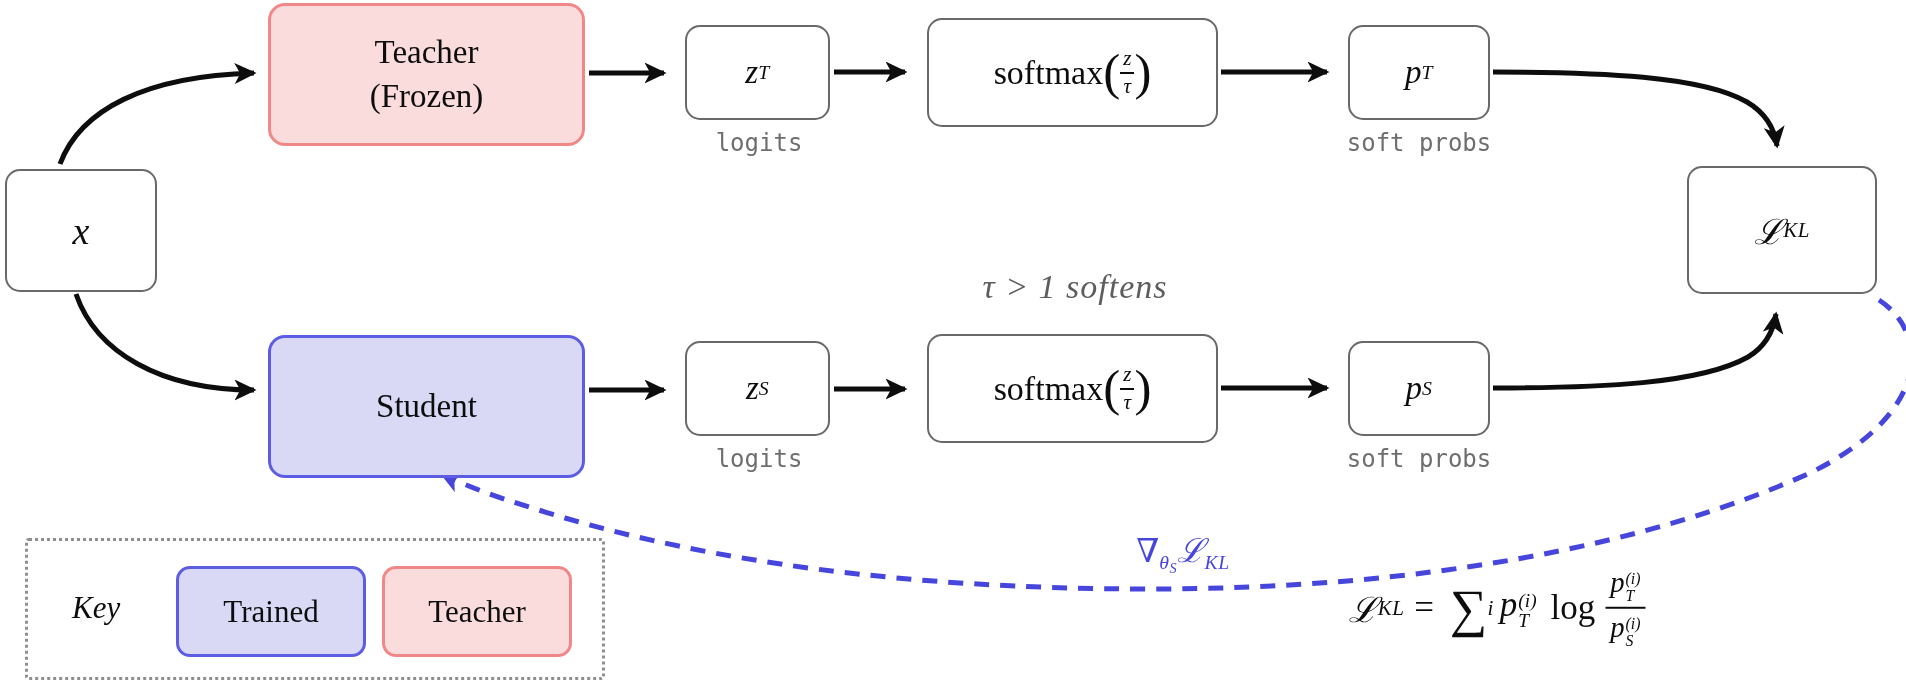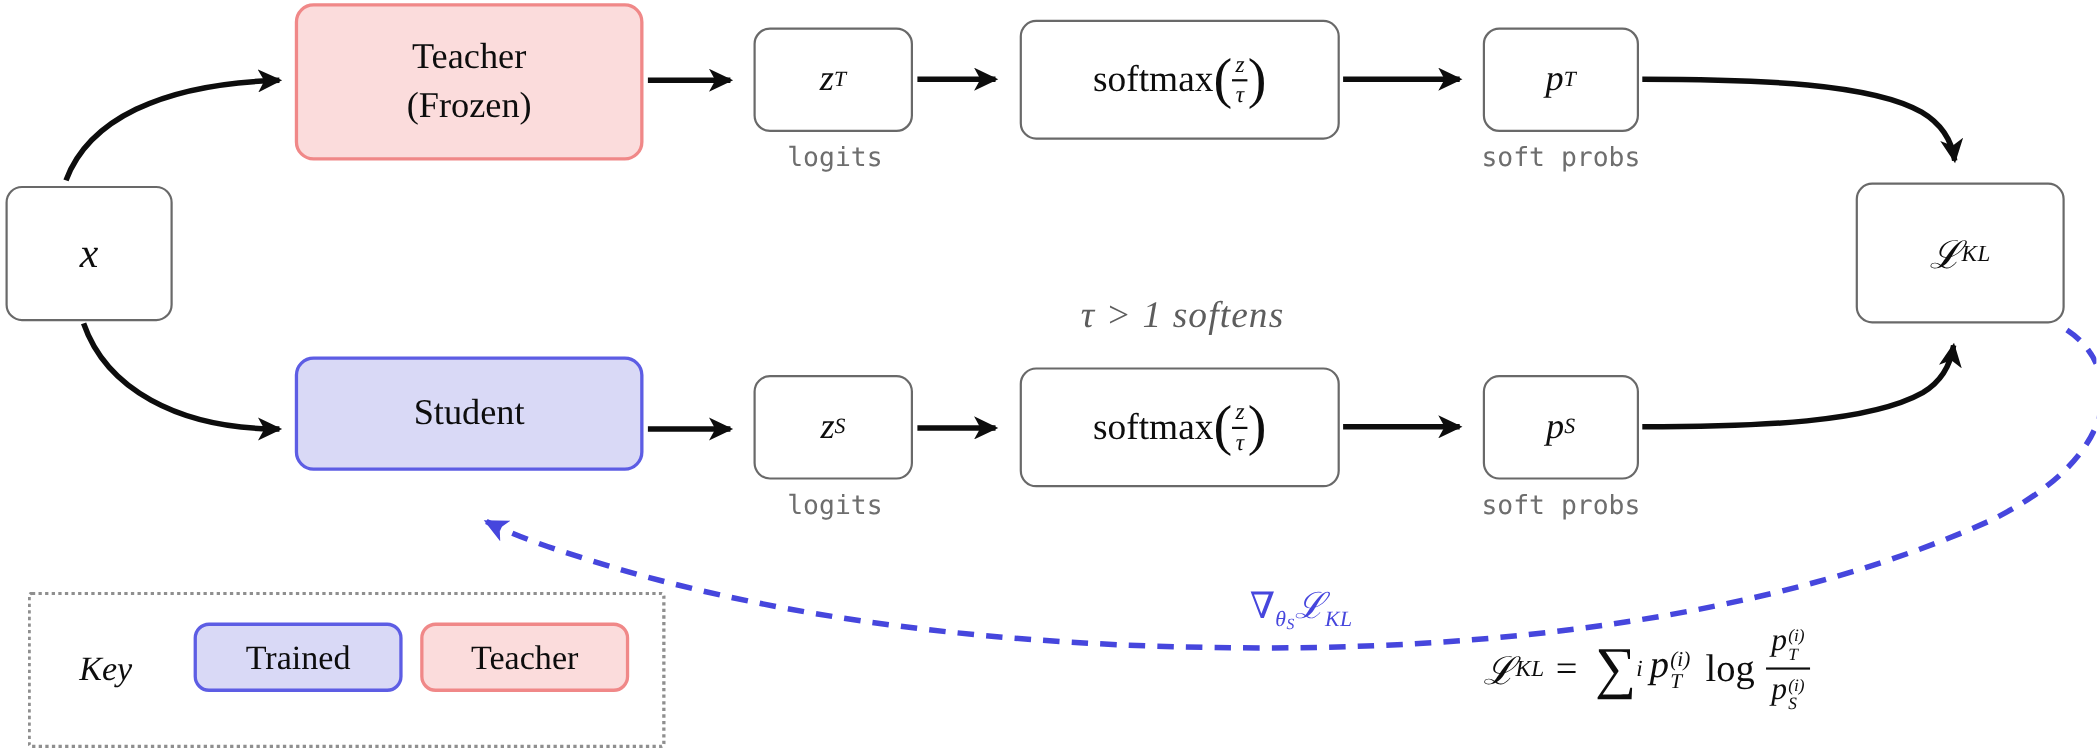--- a/index.html
+++ b/index.html
@@ -14,21 +14,21 @@
     position:absolute;display:flex;flex-direction:column;align-items:center;justify-content:center;
     background:#fff;border:2.5px solid var(--neutral-border,#696969);border-radius:15px;
     text-align:center;box-sizing:border-box;white-space:nowrap;
   }
   .box.colored{border-width:3px;border-radius:17px;}
   .frozen{background:var(--frozen-fill,#fbdcdc);border-color:var(--frozen-border,#f08888);}
   .trained{background:var(--trained-fill,#d9d9f6);border-color:var(--trained-border,#5d5de4);}
 
   .pos-input  {left:5px;   top:169px; width:152px; height:123px; font-size:38px; font-style:italic;}
   .pos-teacher{left:268px; top:3px;   width:317px; height:143px; font-size:33px; line-height:1.32;}
-  .pos-student{left:268px; top:324px; width:317px; height:104px; font-size:33px; line-height:1.32;}
+  .pos-student{left:268px; top:335px; width:317px; height:143px; font-size:33px; line-height:1.32;}
   .pos-zt     {left:685px; top:25px;  width:145px; height:95px;  font-size:33px;}
   .pos-zs     {left:685px; top:341px; width:145px; height:95px;  font-size:33px;}
   .pos-smt    {left:927px; top:18px;  width:291px; height:109px; font-size:34px;}
   .pos-smb    {left:927px; top:334px; width:291px; height:109px; font-size:34px;}
   .pos-pt     {left:1348px;top:25px;  width:142px; height:95px;  font-size:33px;}
   .pos-ps     {left:1348px;top:341px; width:142px; height:95px;  font-size:33px;}
   .pos-loss   {left:1687px;top:166px; width:190px; height:128px; font-size:35px;}
 
   .mathrow{display:flex;align-items:center;}
   .ital{font-style:italic;}
@@ -78,21 +78,21 @@
   
   .key-box{
     position:absolute;left:25px;top:538px;width:580px;height:142px;box-sizing:border-box;
     border:3px dotted var(--key-border,#8f8f8f);border-radius:4px;
   }
   .key-title{
     position:absolute;left:72px;top:608px;transform:translateY(-50%);
     font-style:italic;font-size:31px;color:#0d0d0d;
   }
   .key-chip{
-    position:absolute;top:566px;height:63px;display:flex;align-items:center;justify-content:center;
+    position:absolute;top:566px;height:91px;display:flex;align-items:center;justify-content:center;
     font-size:31px;border-radius:14px;box-sizing:border-box;border:3px solid;white-space:nowrap;
   }
   .key-trained{left:176px;width:190px;background:var(--trained-fill,#d9d9f6);border-color:var(--trained-border,#5d5de4);}
   .key-frozen{left:382px;width:190px;background:var(--frozen-fill,#fbdcdc);border-color:var(--frozen-border,#f08888);}
 </style>
 </head>
 <body>
 
 <div class="canvas">
 

